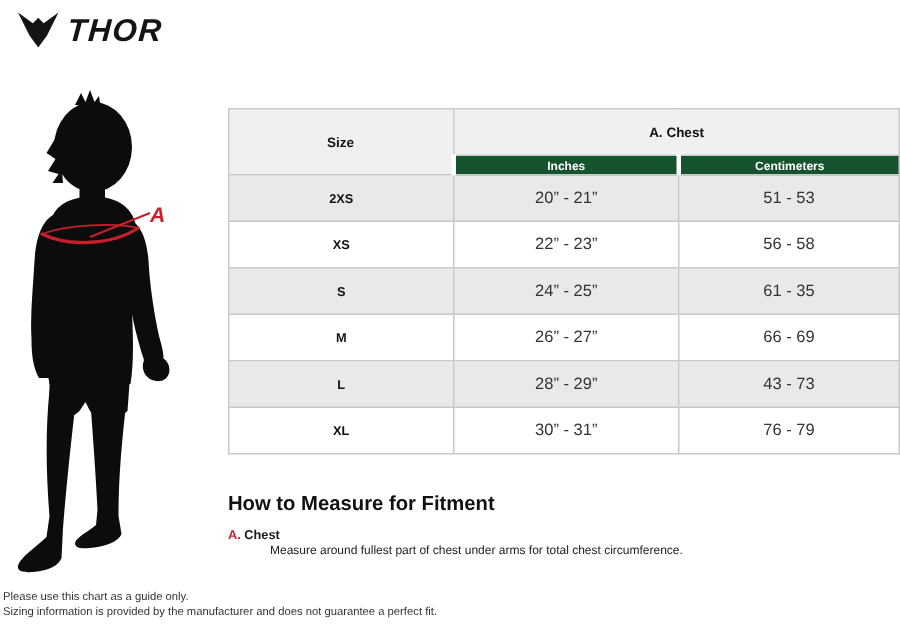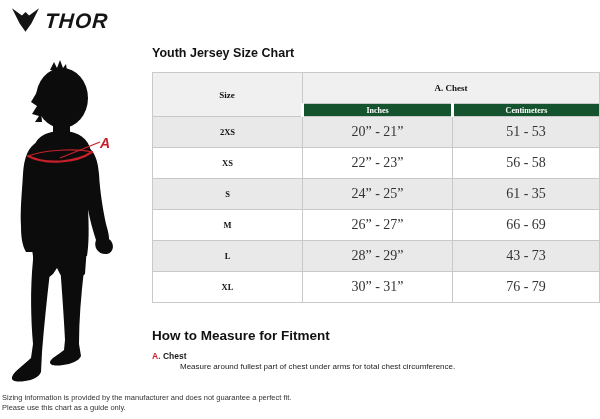--- a/index.html
+++ b/index.html
@@ -12,30 +12,30 @@
   .logo-mark { width:27px; height:24px; display:block; }
   .logo-word { font-size:21px; font-weight:800; font-style:italic; letter-spacing:1px;
     color:#141414; transform:skewX(-4deg); line-height:1; }
 
   
   .figure-wrap { position:absolute; left:4px; top:58px; width:132px; height:332px; }
   .figure-wrap svg { width:100%; height:100%; display:block; }
 
   
   .chart-title { position:absolute; left:152px; top:46px; font-size:12.5px; font-weight:bold; color:#111; }
-  .chart-wrap { position:absolute; left:152px; top:72px; width:367px;font-family:Liberation Serif, serif; }
+  .chart-wrap { position:absolute; left:152px; top:72px; width:367px; }
   table { width:100%; border-collapse:collapse; table-layout:fixed; }
   col.c-size { width:150px; } col.c-in { width:150px; } col.c-cm { width:147px; }
   th, td { border:1px solid #c9c9c9; text-align:center; vertical-align:middle; }
   th.h-size { background:#f0f0f0; font-size:9px; font-weight:bold; color:#111; }
   th.h-group { background:#f0f0f0; font-size:9px; font-weight:bold; color:#111; height:31px; }
   tr.unit-row th { background:#14532d; color:#ffffff; font-size:8px; font-weight:bold;
     height:13px; border-left:3px solid #fff; border-right:3px solid #fff; }
   tr.unit-row th:last-child { border-right:1px solid #c9c9c9;margin-top:48px; }
-  tbody td { height:31px; font-size:14px; color:#333; }
+  tbody td { height:31px; font-size:11px; color:#333; }
   tbody td.size-cell { font-weight:bold; color:#111; font-size:8.5px;margin-left:27px; }
   tbody tr:nth-child(odd) { background:#e9e9e9; }
   tbody tr:nth-child(even) { background:#ffffff; }
 
   
   .fit-heading { position:absolute; left:152px; top:328px; font-size:13.5px; font-weight:bold; color:#111; }
   .fit-item { position:absolute; left:152px; top:351px; font-size:8.5px; font-weight:bold; color:#1a1a1a; }
   .fit-item .letter { color:#c8202a; }
   .fit-desc { position:absolute; left:152px; top:362px; font-size:8px; color:#222;padding-left:28px; }
 
@@ -79,21 +79,20 @@
 
       <g stroke="#c8202a" fill="none">
         <path d="M24 98 C42 107 72 105 88 94" stroke-width="2.2" stroke-linecap="round"></path>
         <path d="M24 98 C40 92 72 90 88 94" stroke-width="1.1"></path>
         <path d="M56 100 L96 84" stroke-width="1.3"></path>
       </g>
       <text x="96" y="90" font-size="14" font-weight="bold" font-style="italic" fill="#c8202a">A</text>
     </svg>
   </div>
 
-  <div class="chart-title">Youth Jersey Size Chart</div>
 
   <div class="chart-wrap">
     <table>
       <colgroup>
           <col class="c-size">
           <col class="c-in">
           <col class="c-cm">
         </colgroup>
       <thead>
         <tr>
@@ -141,17 +140,17 @@
   </div>
 
   <div class="fit-heading">How to Measure for Fitment</div>
   <div class="fit-item">
     <span class="letter">A.</span>
     <span>Chest</span>
   </div>
   <div class="fit-desc">Measure around fullest part of chest under arms for total chest circumference.</div>
 
   <div class="disclaimer">
+    <div>Please use this chart as a guide only.</div>
     <div>Sizing information is provided by the manufacturer and does not guarantee a perfect fit.</div>
-    <div>Please use this chart as a guide only.</div>
   </div>
 
 </div>
 
 </body></html>

